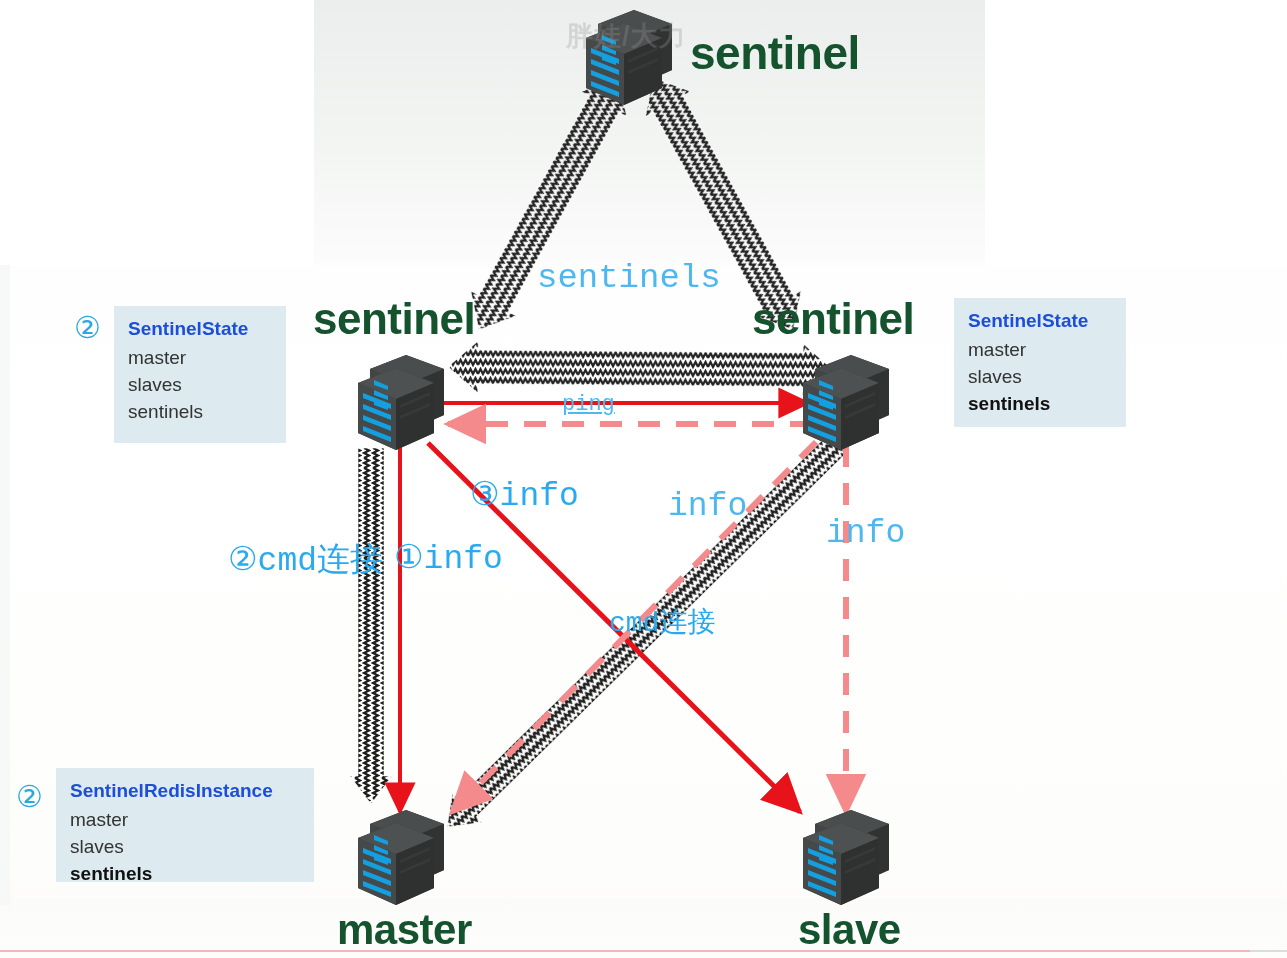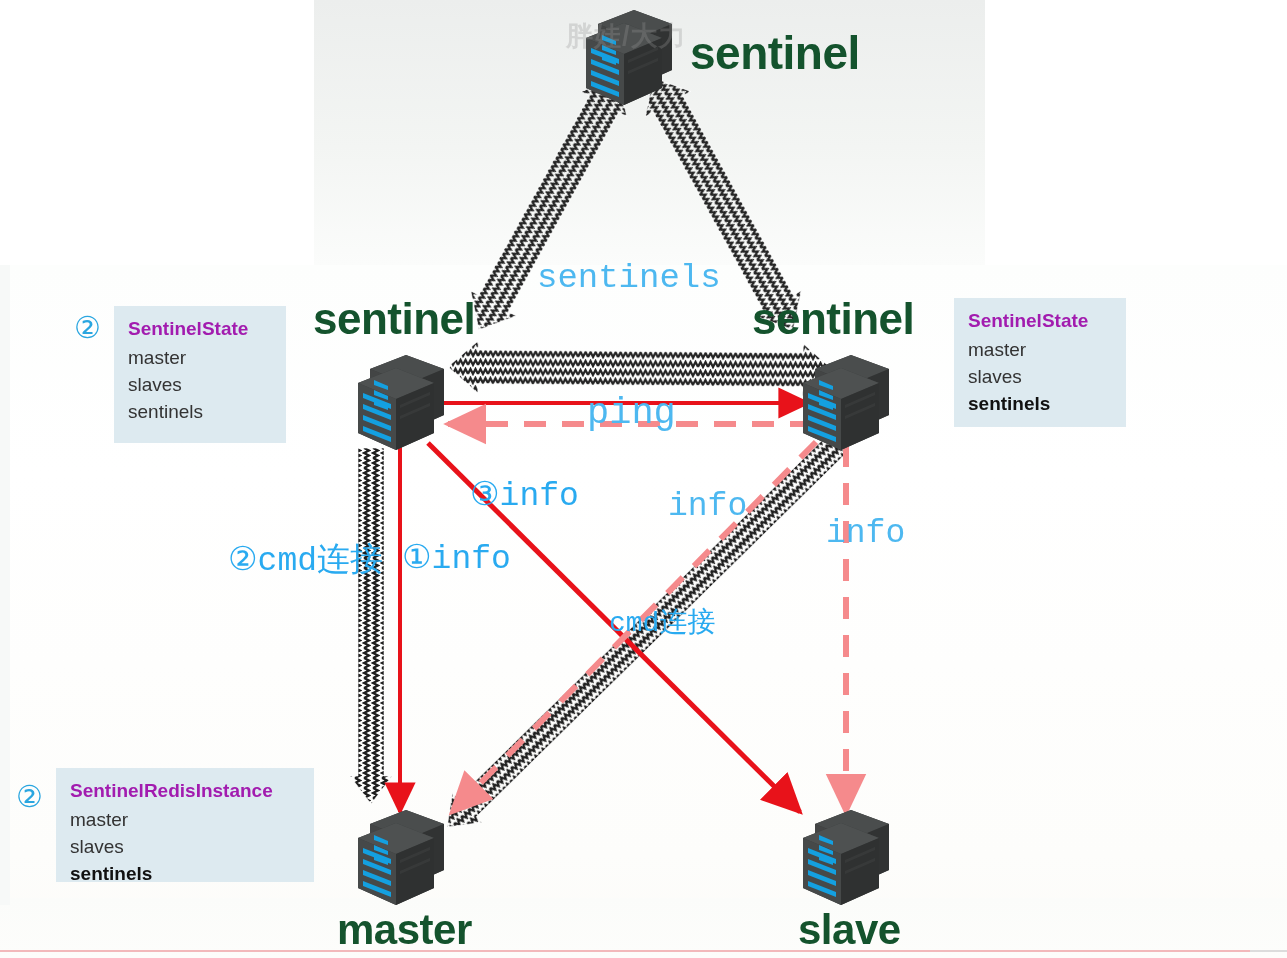--- a/index.html
+++ b/index.html
@@ -95,21 +95,21 @@
     box-sizing: border-box;
     font-family: "Liberation Sans", sans-serif;
     color: #222222;
     line-height: 1.42;
   }
   .infobox .title {
     font-weight: bold;
     font-size: 19px;
     display: block;
     margin-bottom: 2px;
-    color: #a21caf;
+    color: #1d4ed8;
   }
   .infobox .row {
     font-size: 19px;
     display: block;
     color: #333;
   }
   .infobox .row.bold {
     font-weight: bold;
     color: #111;
   }
@@ -251,27 +251,27 @@
 
   <div class="lbl-red" style="left:752px; top:294px; font-size:44px;">sentinel</div>
 
   <div class="lbl-red" style="left:337px; top:906px; font-size:42px;">master</div>
 
   <div class="lbl-red" style="left:798px; top:906px; font-size:42px;">slave</div>
 
 
   <div class="lbl-mono" style="left:537px; top:259px; font-size:34px;">sentinels</div>
 
-  <div class="lbl-mono" style="left:587px; top:392px; font-size:37px;">ping</div>
+  <div class="lbl-mono" style="left:562px; top:392px; font-size:22px;text-decoration:underline;">ping</div>
 
   <div class="lbl-mono-strong" style="left:470px; top:474px; font-size:33px;">③info</div>
 
   <div class="lbl-mono-strong" style="left:228px; top:537px; font-size:33px;text-align:center;">②cmd连接</div>
 
-  <div class="lbl-mono-strong" style="left:394px; top:537px; font-size:33px;margin-left:8px;">①info</div>
+  <div class="lbl-mono-strong" style="left:394px; top:537px; font-size:33px;">①info</div>
 
   <div class="lbl-mono" style="left:668px; top:488px; font-size:33px;">info</div>
 
   <div class="lbl-mono" style="left:826px; top:515px; font-size:33px;">info</div>
 
   <div class="lbl-mono-strong" style="left:609px; top:603px; font-size:28px;">cmd连接</div>
 
   <div class="marker-circle" style="left:74px; top:313px;">②</div>
 
   <div class="infobox" style="left:114px; top:306px; width:172px; height:137px;">

